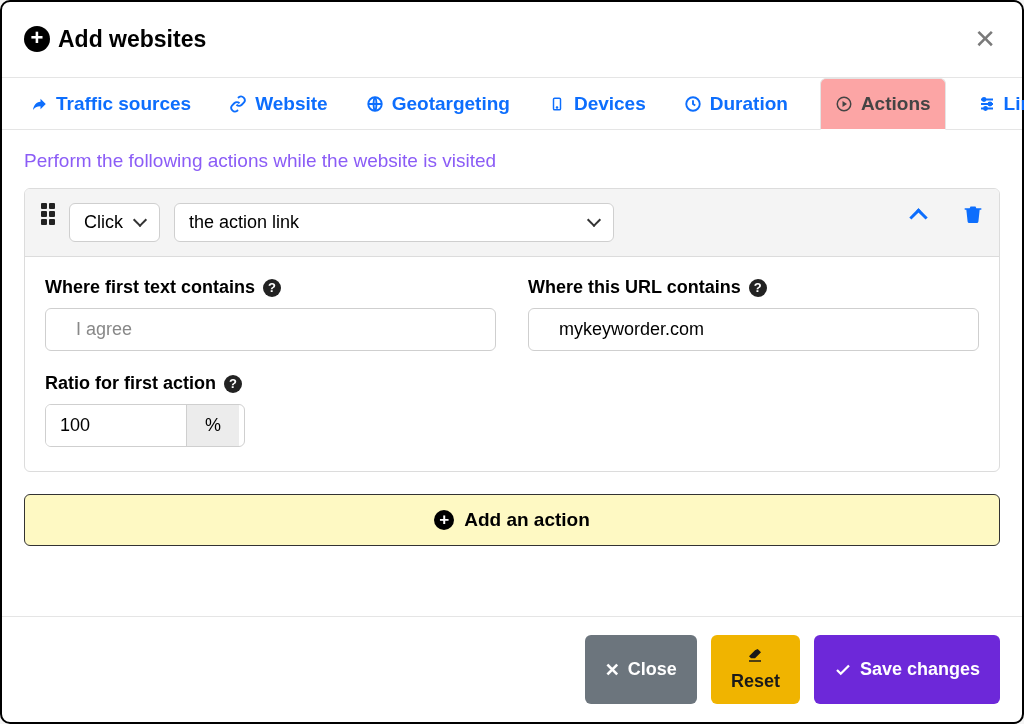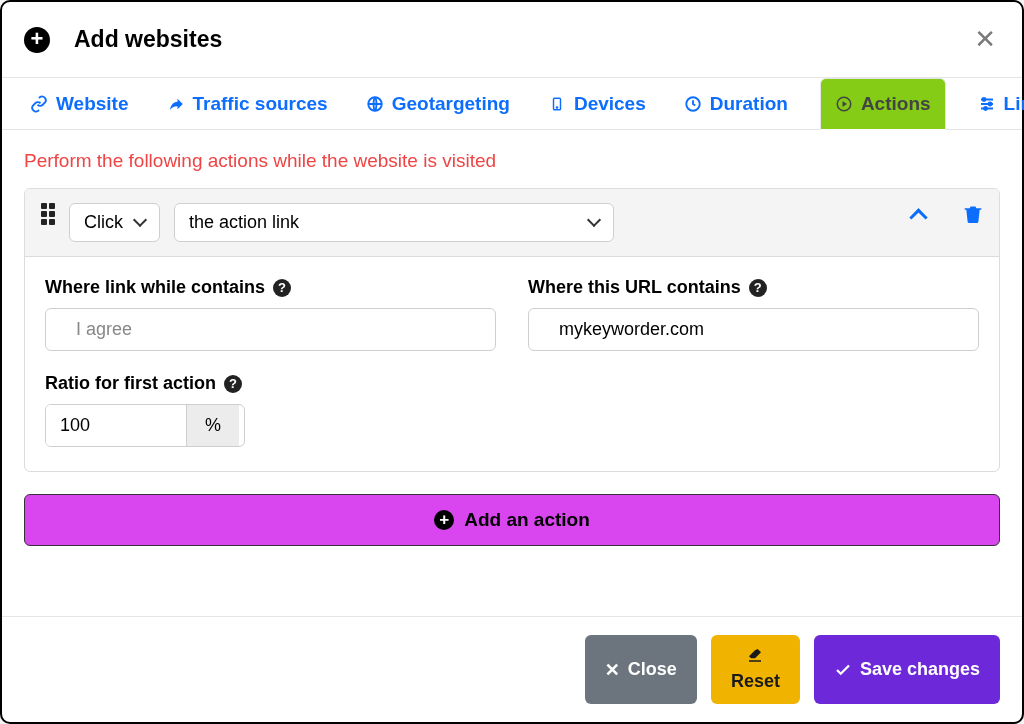--- a/index.html
+++ b/index.html
@@ -21,22 +21,22 @@
   }
   .modal-header {
     display: flex;
     align-items: center;
     justify-content: space-between;
     padding: 18px 22px;
     border-bottom: 1px solid #e5e5e5;
   }
   .modal-title {
     display: flex;
-    align-items: flex-end;
-    gap: 24px;
+    align-items: flex-start;
+    gap: 8px;
     font-size: 23px;
     font-weight: 700;
   }
   .plus-circle {
     width: 26px; height: 26px; border-radius: 50%;
     background: #000; color: #fff; display: inline-flex;
     align-items: center; justify-content: center;
     font-weight: 700; font-size: 22px; line-height: 1;
   }
   .plus-circle::before { content: "+"; position: relative; top: -1px; }
@@ -63,31 +63,31 @@
     cursor: pointer;
     white-space: nowrap;
   }
   .tab.active {
     color: #444;
     border: 1px solid #e5e5e5;
     border-bottom: 1px solid #fff;
     border-radius: 6px 6px 0 0;
     padding: 14px 14px;
     margin-bottom: -1px;
-    background: #84cc16;
+    background: #fca5a5;
   }
   .tab-icon { width: 18px; height: 18px; display:inline-flex; align-items:center; justify-content:center; }
   .body-area {
     padding: 20px 22px;
     flex: 1;
     overflow: auto;
   }
   .instruction {
     font-size: 19px;
-    color: #ef4444;
+    color: #8b5cf6;
     margin-bottom: 16px;
   }
   .action-block {
     border: 1px solid #dcdcdc;
     border-radius: 6px;
     overflow: hidden;
   }
   .action-head {
     background: #f4f4f4;
     border-bottom: 1px solid #dcdcdc;
@@ -183,21 +183,21 @@
     border: none; padding: 10px 14px; font-size: 18px; width: 140px; outline:none;
   }
   .ratio-suffix {
     background: #ececec; padding: 10px 18px; font-size: 18px; border-left: 1px solid #cfcfcf;
   }
   .add-action-btn {
     margin-top: 22px;
     width: 100%;
     border: 1px solid #333;
     border-radius: 6px;
-    background: #d946ef;
+    background: #fef9c3;
     padding: 14px;
     font-size: 19px;
     font-weight: 600;
     display: flex;
     align-items: center;
     justify-content: center;
     gap: 10px;
     cursor: pointer;
   }
   .footer {
@@ -233,34 +233,34 @@
     <div class="modal-title">
       <span class="plus-circle"></span>
       <span>Add websites</span>
     </div>
     <div class="close-x">✕</div>
   </div>
 
   <div class="tabs">
     <div class="tab">
       <span class="tab-icon">
+        <svg viewBox="0 0 24 24" width="18" height="18" fill="#0d6efd">
+            <path d="M14 5l7 7-7 7v-4c-5 0-8 2-10 5 1-6 4-11 10-11V5z"></path>
+          </svg>
+      </span>
+      <span>Traffic sources</span>
+    </div>
+    <div class="tab">
+      <span class="tab-icon">
         <svg viewBox="0 0 24 24" width="18" height="18" fill="none" stroke="#0d6efd" stroke-width="2.5">
             <path d="M10 13a5 5 0 0 0 7 0l3-3a5 5 0 0 0-7-7l-1 1"></path>
             <path d="M14 11a5 5 0 0 0-7 0l-3 3a5 5 0 0 0 7 7l1-1"></path>
           </svg>
       </span>
       <span>Website</span>
-    </div>
-    <div class="tab">
-      <span class="tab-icon">
-        <svg viewBox="0 0 24 24" width="18" height="18" fill="#0d6efd">
-            <path d="M14 5l7 7-7 7v-4c-5 0-8 2-10 5 1-6 4-11 10-11V5z"></path>
-          </svg>
-      </span>
-      <span>Traffic sources</span>
     </div>
     <div class="tab">
       <span class="tab-icon">
         <svg viewBox="0 0 24 24" width="18" height="18" fill="none" stroke="#0d6efd" stroke-width="2.5">
             <circle cx="12" cy="12" r="9"></circle>
             <path d="M3 12h18M12 3c2.5 3 2.5 15 0 18M12 3c-2.5 3-2.5 15 0 18"></path>
           </svg>
       </span>
       <span>Geotargeting</span>
     </div>
@@ -331,21 +331,21 @@
           <svg viewBox="0 0 24 24" width="20" height="22" fill="#0d6efd">
               <path d="M4 7h16l-1.5 14a2 2 0 0 1-2 1.8h-9a2 2 0 0 1-2-1.8L4 7zm5-4h6l1 2H8l1-2zM2 5h20v2H2z"></path>
             </svg>
         </div>
       </div>
 
       <div class="action-body">
         <div class="field-row">
           <div class="field">
             <div class="field-label">
-              <span>Where link while contains</span>
+              <span>Where first text contains</span>
               <span class="help-icon">?</span>
             </div>
             <input class="text-input" type="text" placeholder="I agree" style="">
           </div>
           <div class="field">
             <div class="field-label">
               <span>Where this URL contains</span>
               <span class="help-icon">?</span>
             </div>
             <input class="text-input" type="text" value="mykeyworder.com" style="">

